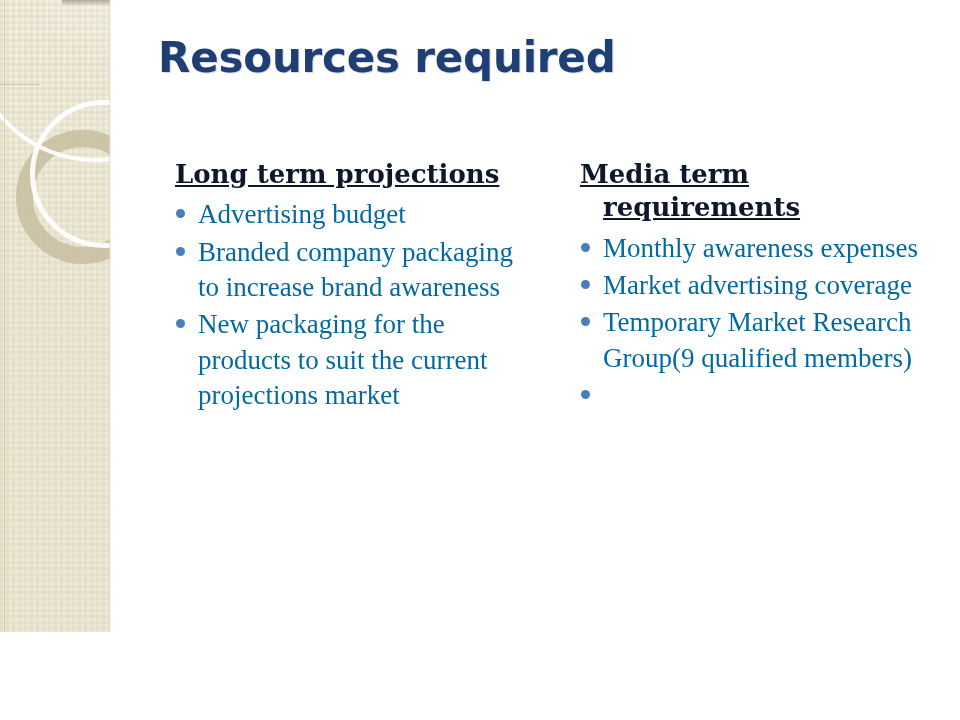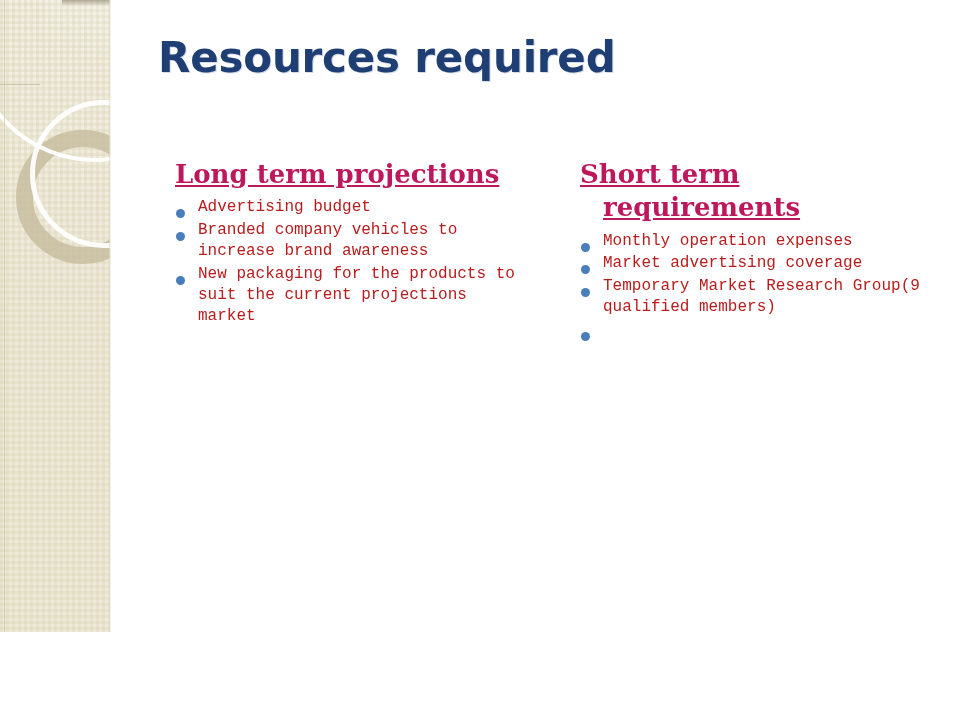--- a/index.html
+++ b/index.html
@@ -131,39 +131,39 @@
     position: absolute;
     top: 0;
   }
   .col-left  { left: 168px; width: 352px; }
   .col-right { left: 573px; width: 350px; }
 
   .col-heading {
     font-family: "DejaVu Serif", serif;
     font-size: 26px;
     font-weight: bold;
-    color: #be185d;
+    color: #0f172a;
     line-height: 1.28;
     padding-left: 30px;
     text-indent: -23px;
     margin: 0 0 6px 0;
   }
   .col-heading .u { text-decoration: underline; }
 
   .bullets {
     list-style: none;
     margin: 0;
     padding: 0;
   }
   .bullets li {
     position: relative;
-    font-family: Liberation Mono, monospace;
-    font-size: 16px;
+    font-family: Liberation Serif, serif;
+    font-size: 27px;
     font-weight: 400;
-    color: #b91c1c;
+    color: #0369a1;
     line-height: 1.31;
     padding-left: 30px;
     margin-bottom: 2px;
   }
   .bullets li .dot {
     position: absolute;
     left: 8px;
     top: 12px;
     width: 9px;
     height: 9px;
@@ -195,37 +195,37 @@
       <div class="col-heading">
         <span class="u">Long term projections</span>
       </div>
       <ul class="bullets">
         <li>
           <span class="dot"></span>
           <span>Advertising budget</span>
         </li>
         <li>
           <span class="dot"></span>
-          <span>Branded company vehicles to increase brand awareness</span>
+          <span>Branded company packaging to increase brand awareness</span>
         </li>
         <li>
           <span class="dot"></span>
           <span>New packaging for the products to suit the current projections market</span>
         </li>
       </ul>
     </div>
 
     <div class="column col-right">
       <div class="col-heading">
-        <span class="u"> Short term requirements</span>
+        <span class="u"> Media term requirements</span>
       </div>
       <ul class="bullets">
         <li>
           <span class="dot"></span>
-          <span>Monthly operation expenses</span>
+          <span>Monthly awareness expenses</span>
         </li>
         <li>
           <span class="dot"></span>
           <span>Market advertising coverage</span>
         </li>
         <li>
           <span class="dot"></span>
           <span> Temporary Market Research Group(9 qualified members)</span>
         </li>
         <li>

